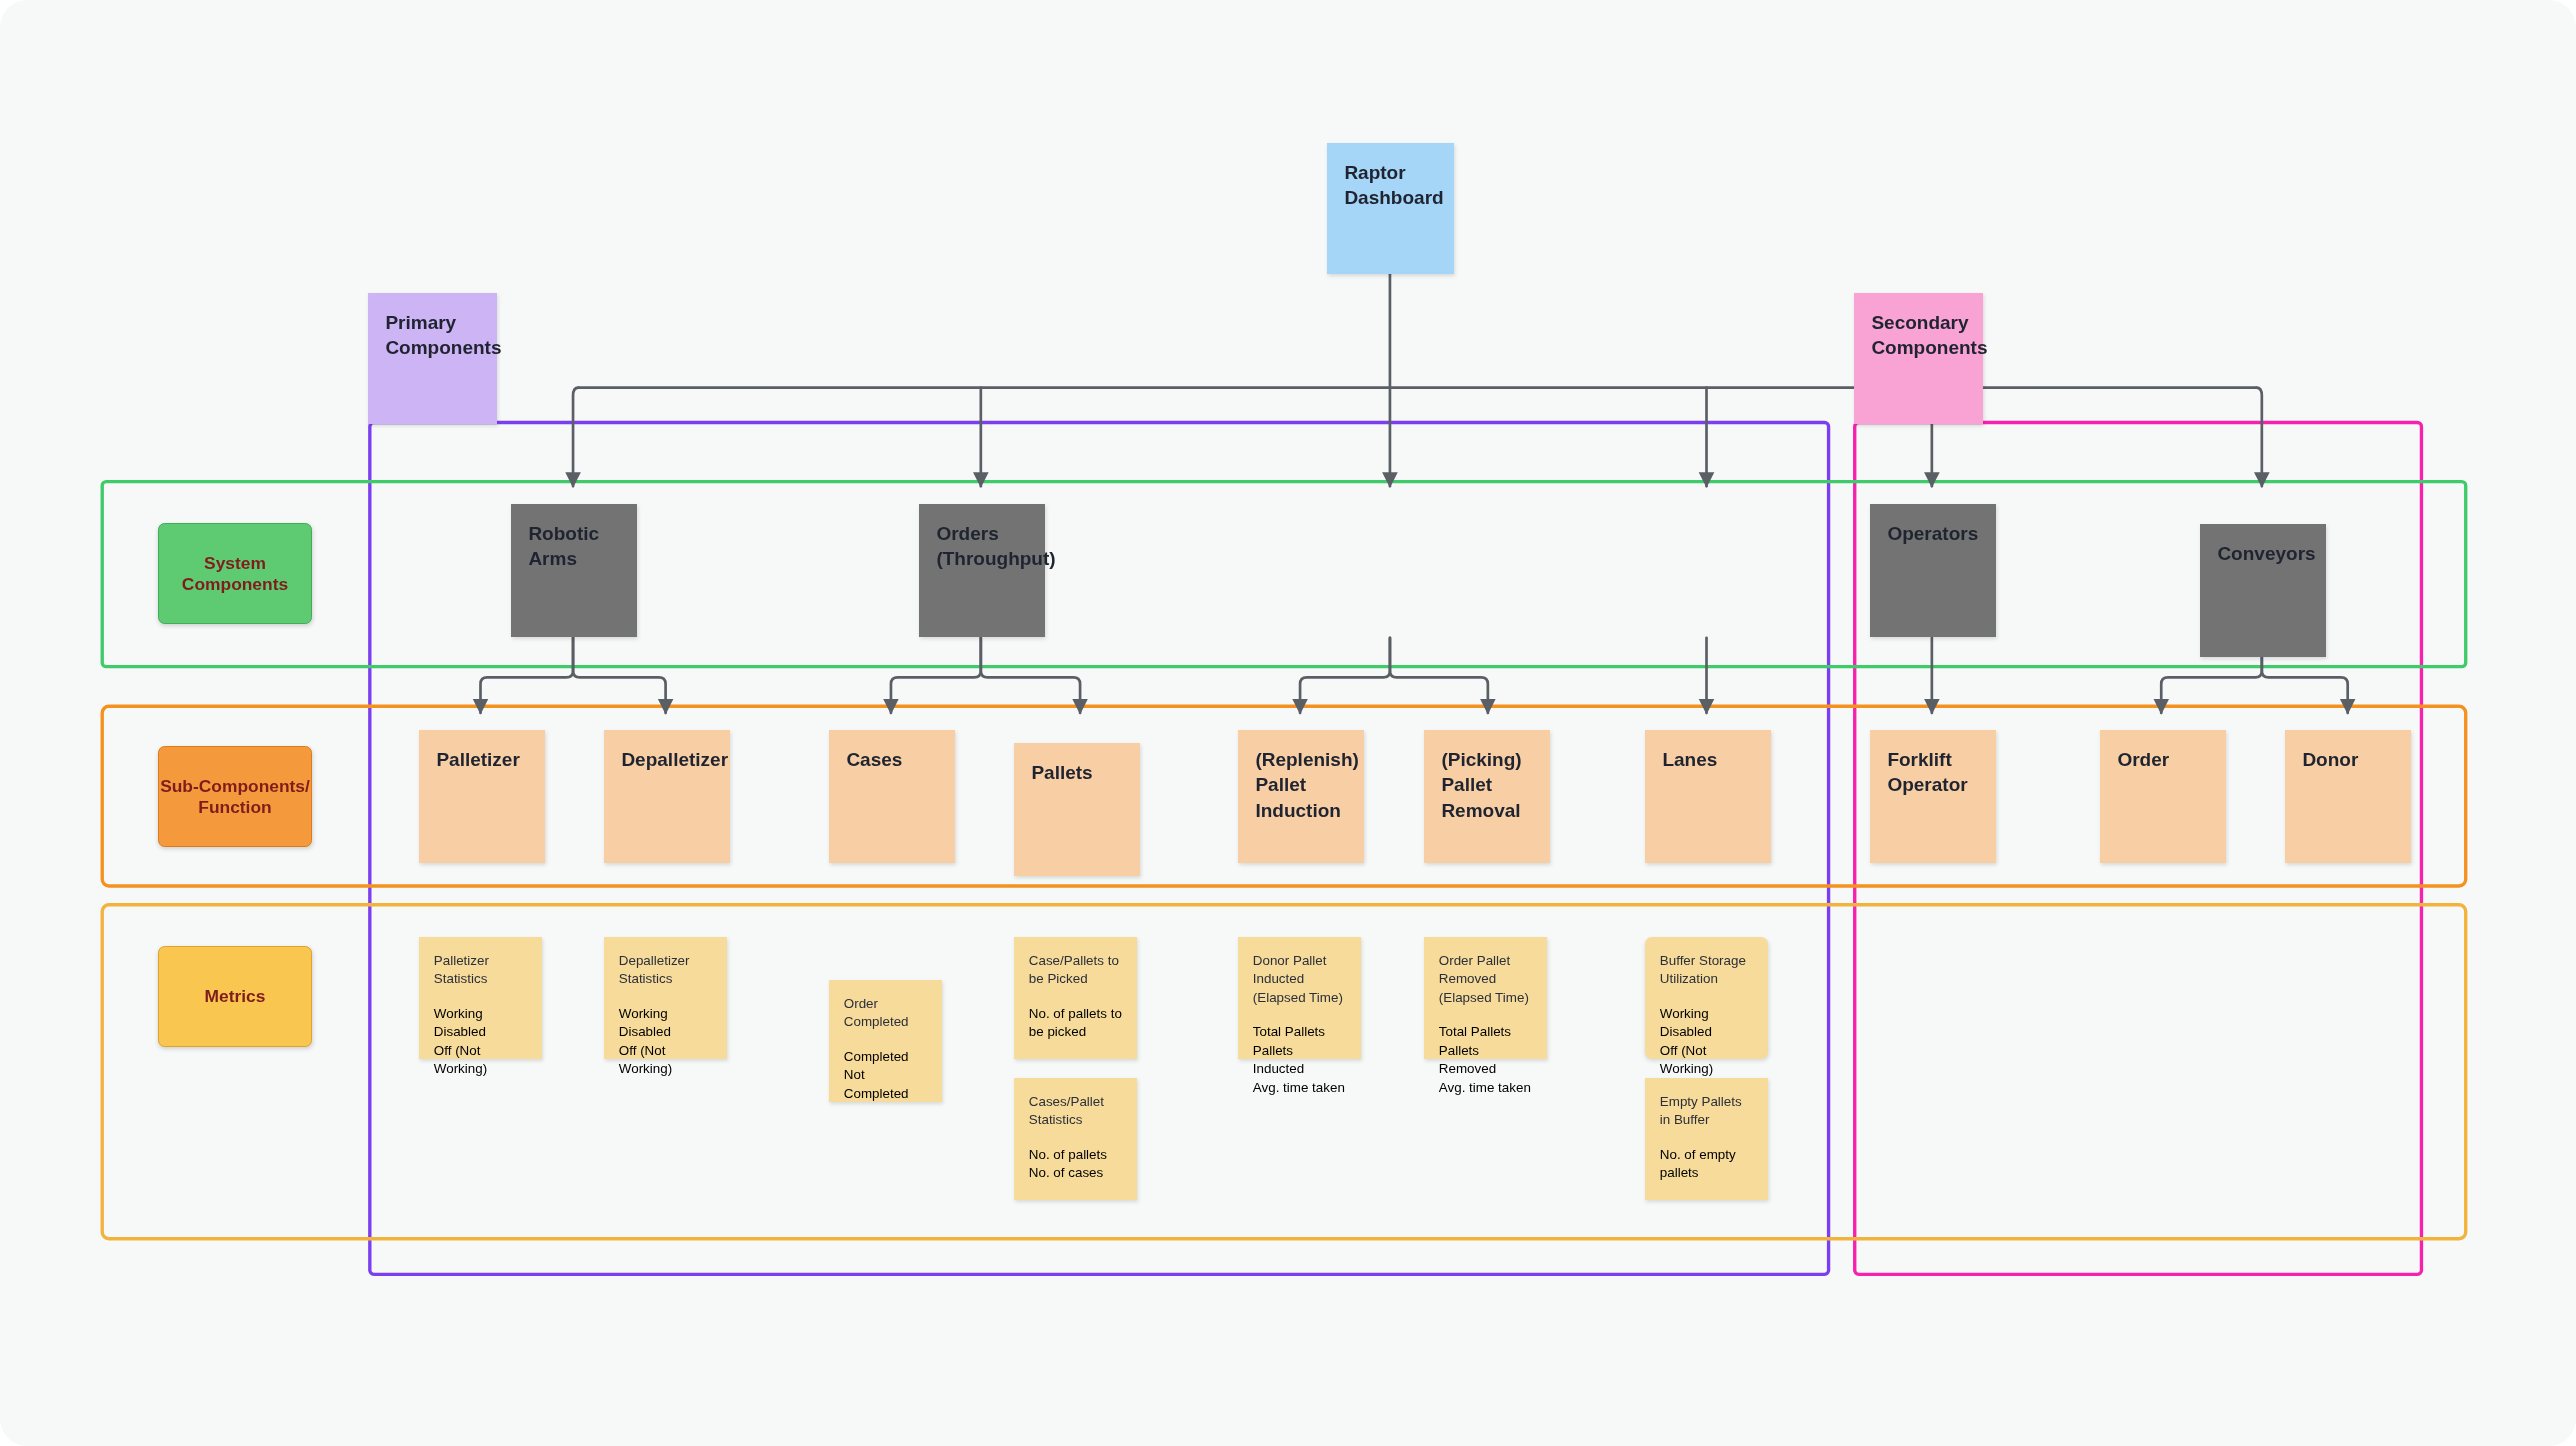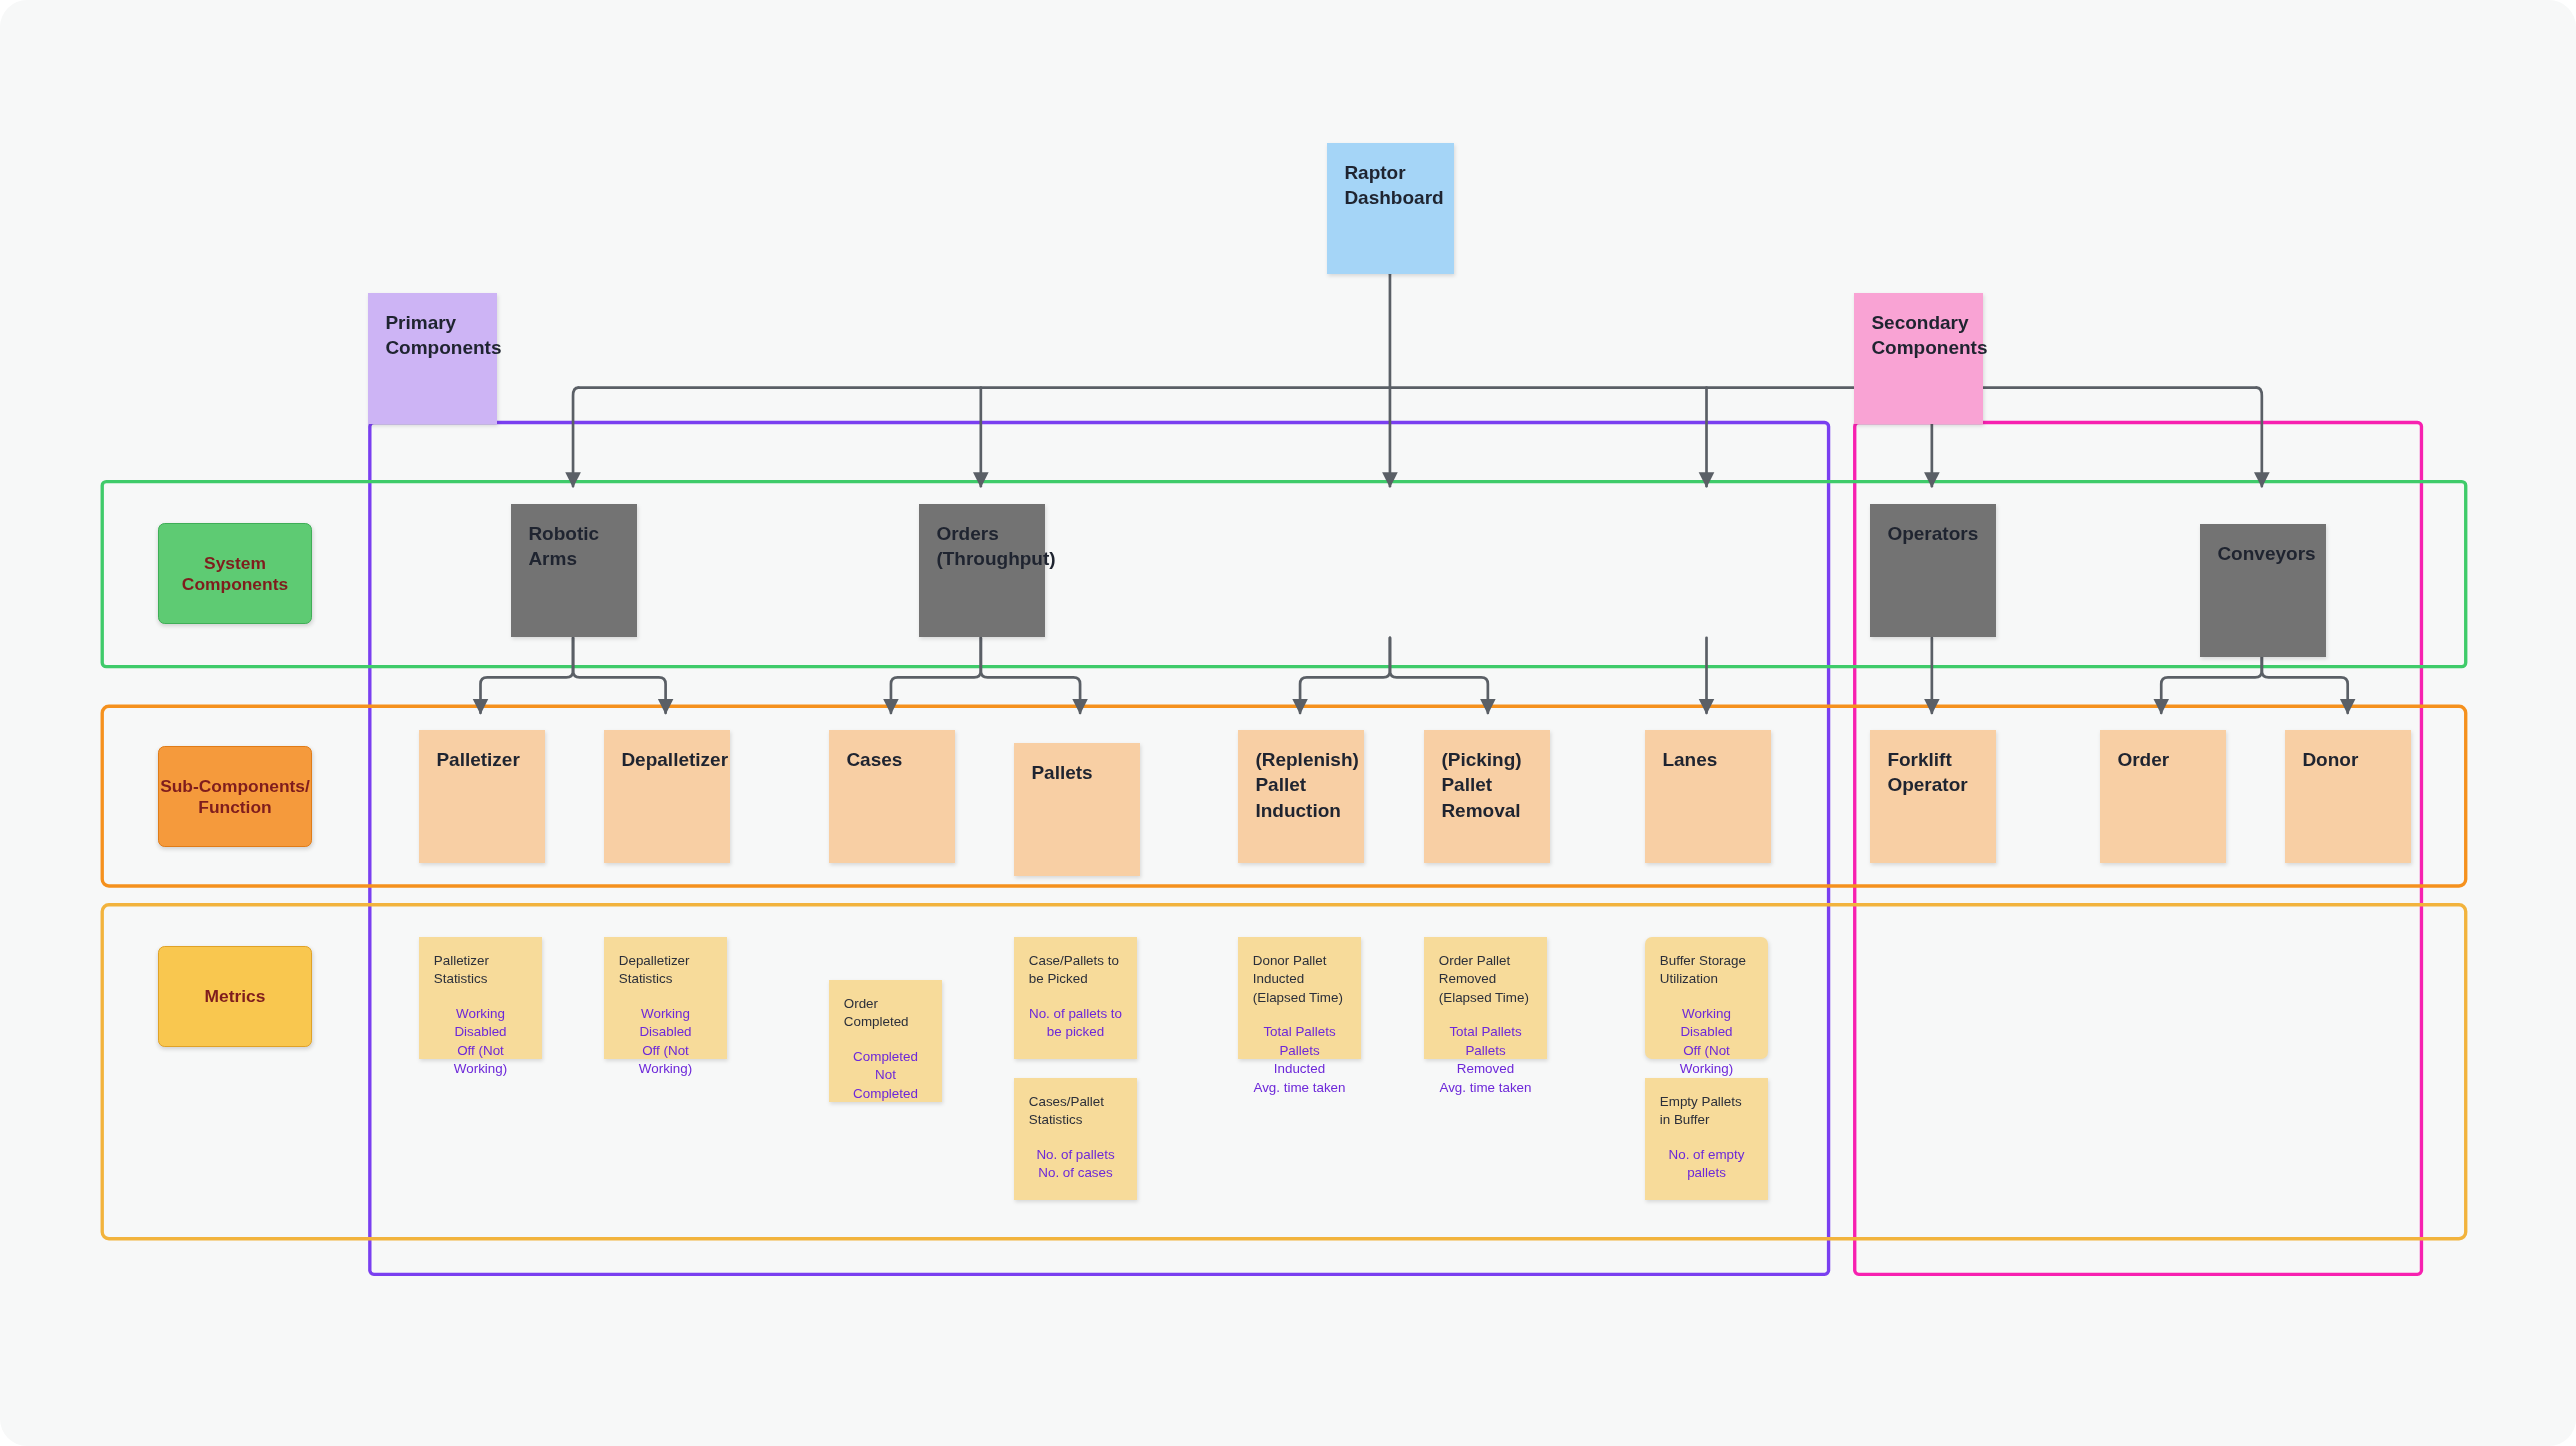--- a/index.html
+++ b/index.html
@@ -66,22 +66,22 @@
   
   .sub { background: #f8cfa4; }
   
   .metric { background: #f7db9a; padding: 14.8px 14.8px 10.7px 14.8px; }
   .metric .m-title {
     font-size: 13.4px; font-weight: normal; color: #2b2f3a;
     white-space: pre-line; line-height: 1.38;
   }
   .metric .m-list {
     margin-top: 16px;
-    font-size: 13.4px; color: #6d28d9;
-    white-space: pre-line; line-height: 1.38; text-align: center;
+    font-size: 13.4px; color: #000000;
+    white-space: pre-line; line-height: 1.38;
   }
 </style>
 </head>
 <body>
 
 <div id="canvas">
 
   <svg id="groups" viewBox="0 0 3840 2156">
 
     <rect x="551" y="630" width="2175" height="1270" rx="6" fill="none" stroke="#7a3ff0" stroke-width="5"></rect>

